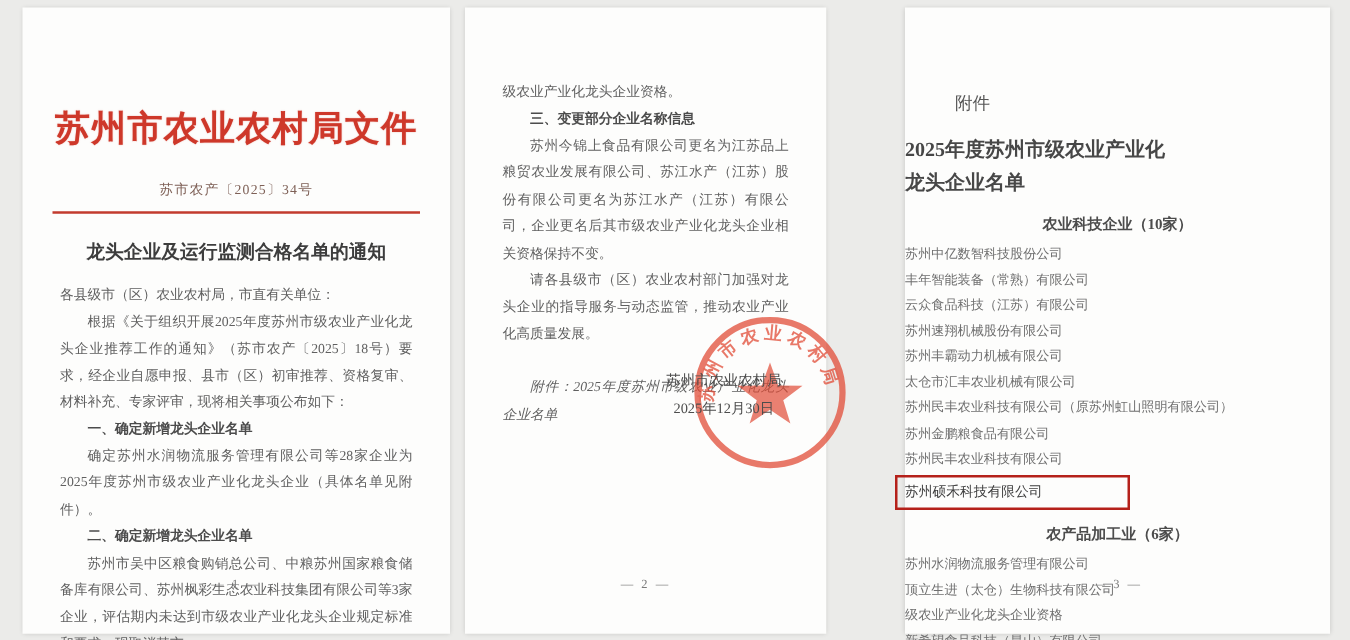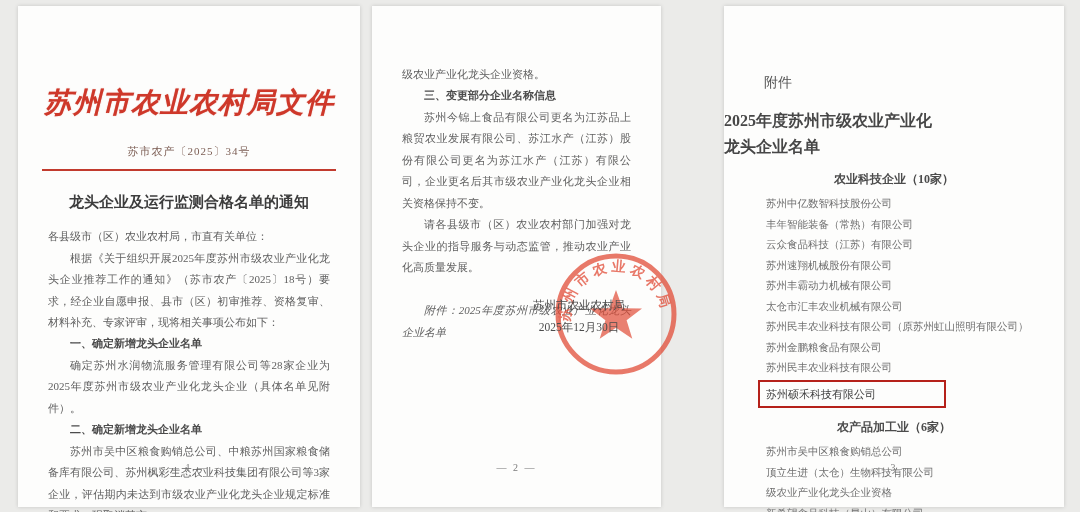--- a/index.html
+++ b/index.html
@@ -18,21 +18,20 @@
   #page2{left:372px;width:289px;}
   #page3{left:724px;width:340px;}
 
   
   .red-header{
     margin-top:78px;text-align:center;
     font-size:28px;font-weight:bold;color:#ce382a;
     letter-spacing:1px;
     text-shadow:0 0 1px rgba(206,56,42,.55);
     filter:blur(.2px);
-    font-style:italic;
   }
   .doc-number{
     margin-top:22px;text-align:center;
     font-size:11px;color:#7e6056;letter-spacing:1px;
     filter:blur(.3px);
   }
   .red-rule{
     height:2px;background:#c23b2e;
     margin:10px 24px 0 24px;
   }
@@ -78,21 +77,21 @@
     margin-top:16px;text-align:left;
     font-size:16px;font-weight:bold;color:#474747;
     line-height:1.6;filter:blur(.25px);
   }
   .group-head{
     margin-top:12px;text-align:center;
     font-size:12px;font-weight:bold;color:#4c4c4c;
     filter:blur(.3px);
   }
   .company-list{
-    margin-top:6px;padding-left:42px;
+    margin-top:6px;
     font-size:10.5px;color:#6f6f6f;line-height:20.5px;
     filter:blur(.35px);
   }
   .company-list .row{white-space:nowrap;}
   .boxed-company{
     display:inline-block;
     border:2px solid #b5211a;
     padding:2px 10px 2px 6px;min-width:168px;
     margin:1px 0 1px -8px;
     color:#3c3c3c;font-size:11px;
@@ -167,21 +166,21 @@
     <div class="row">苏州民丰农业科技有限公司（原苏州虹山照明有限公司）</div>
     <div class="row">苏州金鹏粮食品有限公司</div>
     <div class="row">苏州民丰农业科技有限公司</div>
     <div class="row">
       <span class="boxed-company">苏州硕禾科技有限公司</span>
     </div>
   </div>
 
   <div class="group-head group2">农产品加工业（6家）</div>
   <div class="company-list">
-    <div class="row">苏州市吴中区粮食购销总公司</div>
+    <div class="row">苏州水润物流服务管理有限公司</div>
     <div class="row">顶立生进（太仓）生物科技有限公司</div>
     <div class="row">级农业产业化龙头企业资格</div>
     <div class="row">新希望食品科技（昆山）有限公司</div>
 
   </div>
 
   <div class="page-num">— 3 —</div>
 </div>
 
 </body></html>

